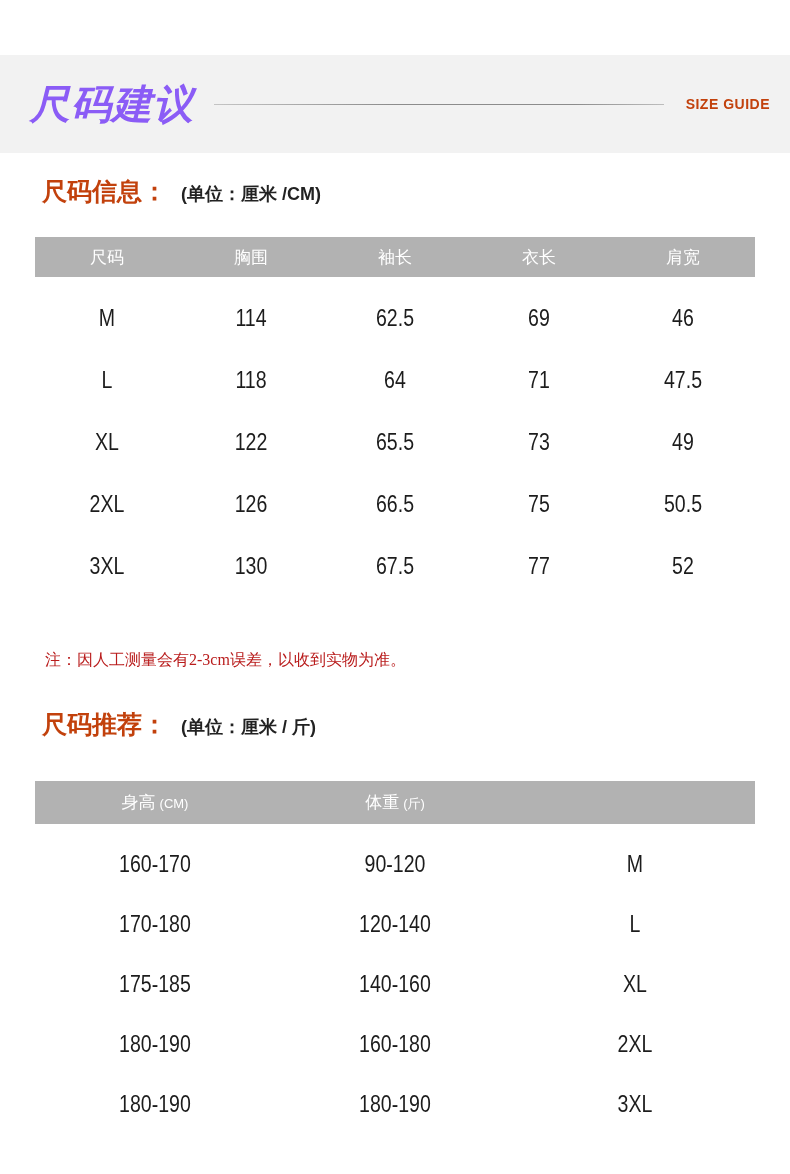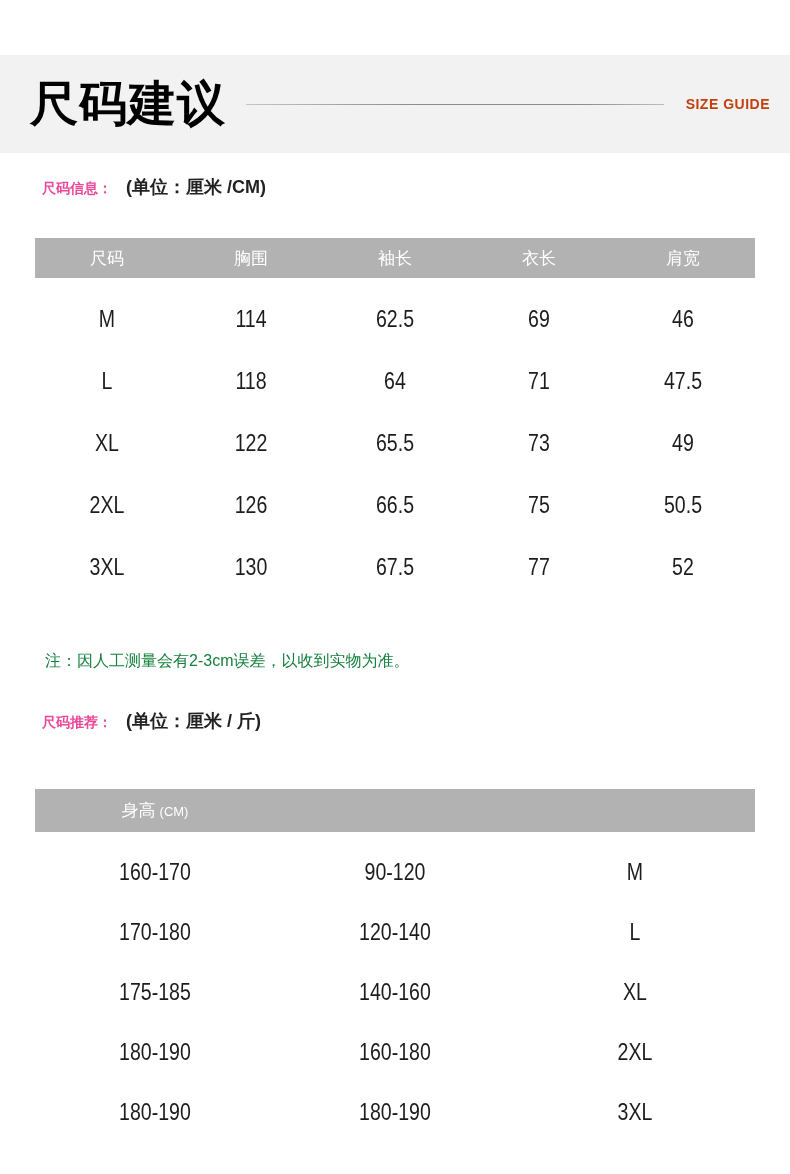--- a/index.html
+++ b/index.html
@@ -15,25 +15,26 @@
   
   .header-band {
     margin-top:55px;
     height:98px;
     background:#f2f2f2;
     display:flex;
     align-items:center;
     padding:0 20px 0 30px;
   }
   .page-title {
-    font-size:48px;
+    font-size:40px;
     font-weight:600;
-    color:#000000;
+    color:#8b5cf6;
     letter-spacing:1px;
     white-space:nowrap;
+    font-style:italic;
   }
   .title-divider {
     flex:1;
     height:1px;
     margin-left:20px;
     background:linear-gradient(to right,#c4c4c4,#8c8c8c 40%,#8c8c8c 80%,#bdbdbd);
   }
   .size-guide-en {
     font-size:14px;
     font-weight:700;
@@ -43,23 +44,23 @@
     white-space:nowrap;
   }
 
   
   .section-label {
     display:flex;
     align-items:baseline;
     padding-left:42px;
   }
   .section-label .main {
-    font-size:14px;
+    font-size:25px;
     font-weight:700;
-    color:#ec4899;
+    color:#c2410c;
   }
   .section-label .unit {
     font-size:18px;
     font-weight:700;
     color:#222;
     margin-left:14px;
   }
   .label-info { margin-top:22px; }
   .label-recommend { margin-top:37px; }
 
@@ -69,22 +70,22 @@
     display:grid;
     align-items:center;
     background:#b2b2b2;
     color:#fff;
     text-align:center;
   }
   .cols5 { grid-template-columns:repeat(5,1fr); }
   .cols3 { grid-template-columns:repeat(3,1fr); }
   .tbl-head .hcell { font-size:17px; font-weight:500; }
   .tbl-head .sub { font-size:13px; font-weight:400; margin-left:4px; }
-  .head-info { margin-top:39px; height:40px; }
-  .head-recommend { margin-top:56px; height:43px; }
+  .head-info { margin-top:29px; height:40px; }
+  .head-recommend { margin-top:40px; height:43px; }
 
   .tbl-body { padding-top:10px; }
   .tbl-body .trow {
     display:grid;
     align-items:center;
     text-align:center;
   }
   .rows-info .trow { height:62px; }
   .rows-recommend .trow { height:60px; }
   .tbl-body .vcell {
@@ -92,22 +93,23 @@
     font-weight:300;
     color:#1c1c1c;
     transform:scaleX(0.85);
     white-space:nowrap;
   }
 
   
   .note {
     margin:52px 0 0 45px;
     font-size:16px;
-    color:#15803d;
+    color:#b91c1c;
     line-height:22px;
+    font-family:Liberation Serif, serif;
   }
 </style>
 </head>
 <body>
 
 <div class="page">
 
   <div class="header-band">
     <div class="page-title">尺码建议</div>
     <div class="title-divider"></div>
@@ -171,20 +173,23 @@
   <div class="section-label label-recommend">
     <span class="main">尺码推荐：</span>
     <span class="unit">(单位：厘米 / 斤)</span>
   </div>
 
   <div class="tbl">
     <div class="tbl-head head-recommend cols3">
       <div class="hcell">
         <span>身高</span><span class="sub">(CM)</span>
       </div>
+      <div class="hcell">
+        <span>体重</span><span class="sub">(斤)</span>
+      </div>
     </div>
     <div class="tbl-body rows-recommend">
       <div class="trow cols3">
         <div class="vcell">160-170</div>
         <div class="vcell">90-120</div>
         <div class="vcell">M</div>
       </div>
       <div class="trow cols3">
         <div class="vcell">170-180</div>
         <div class="vcell">120-140</div>

